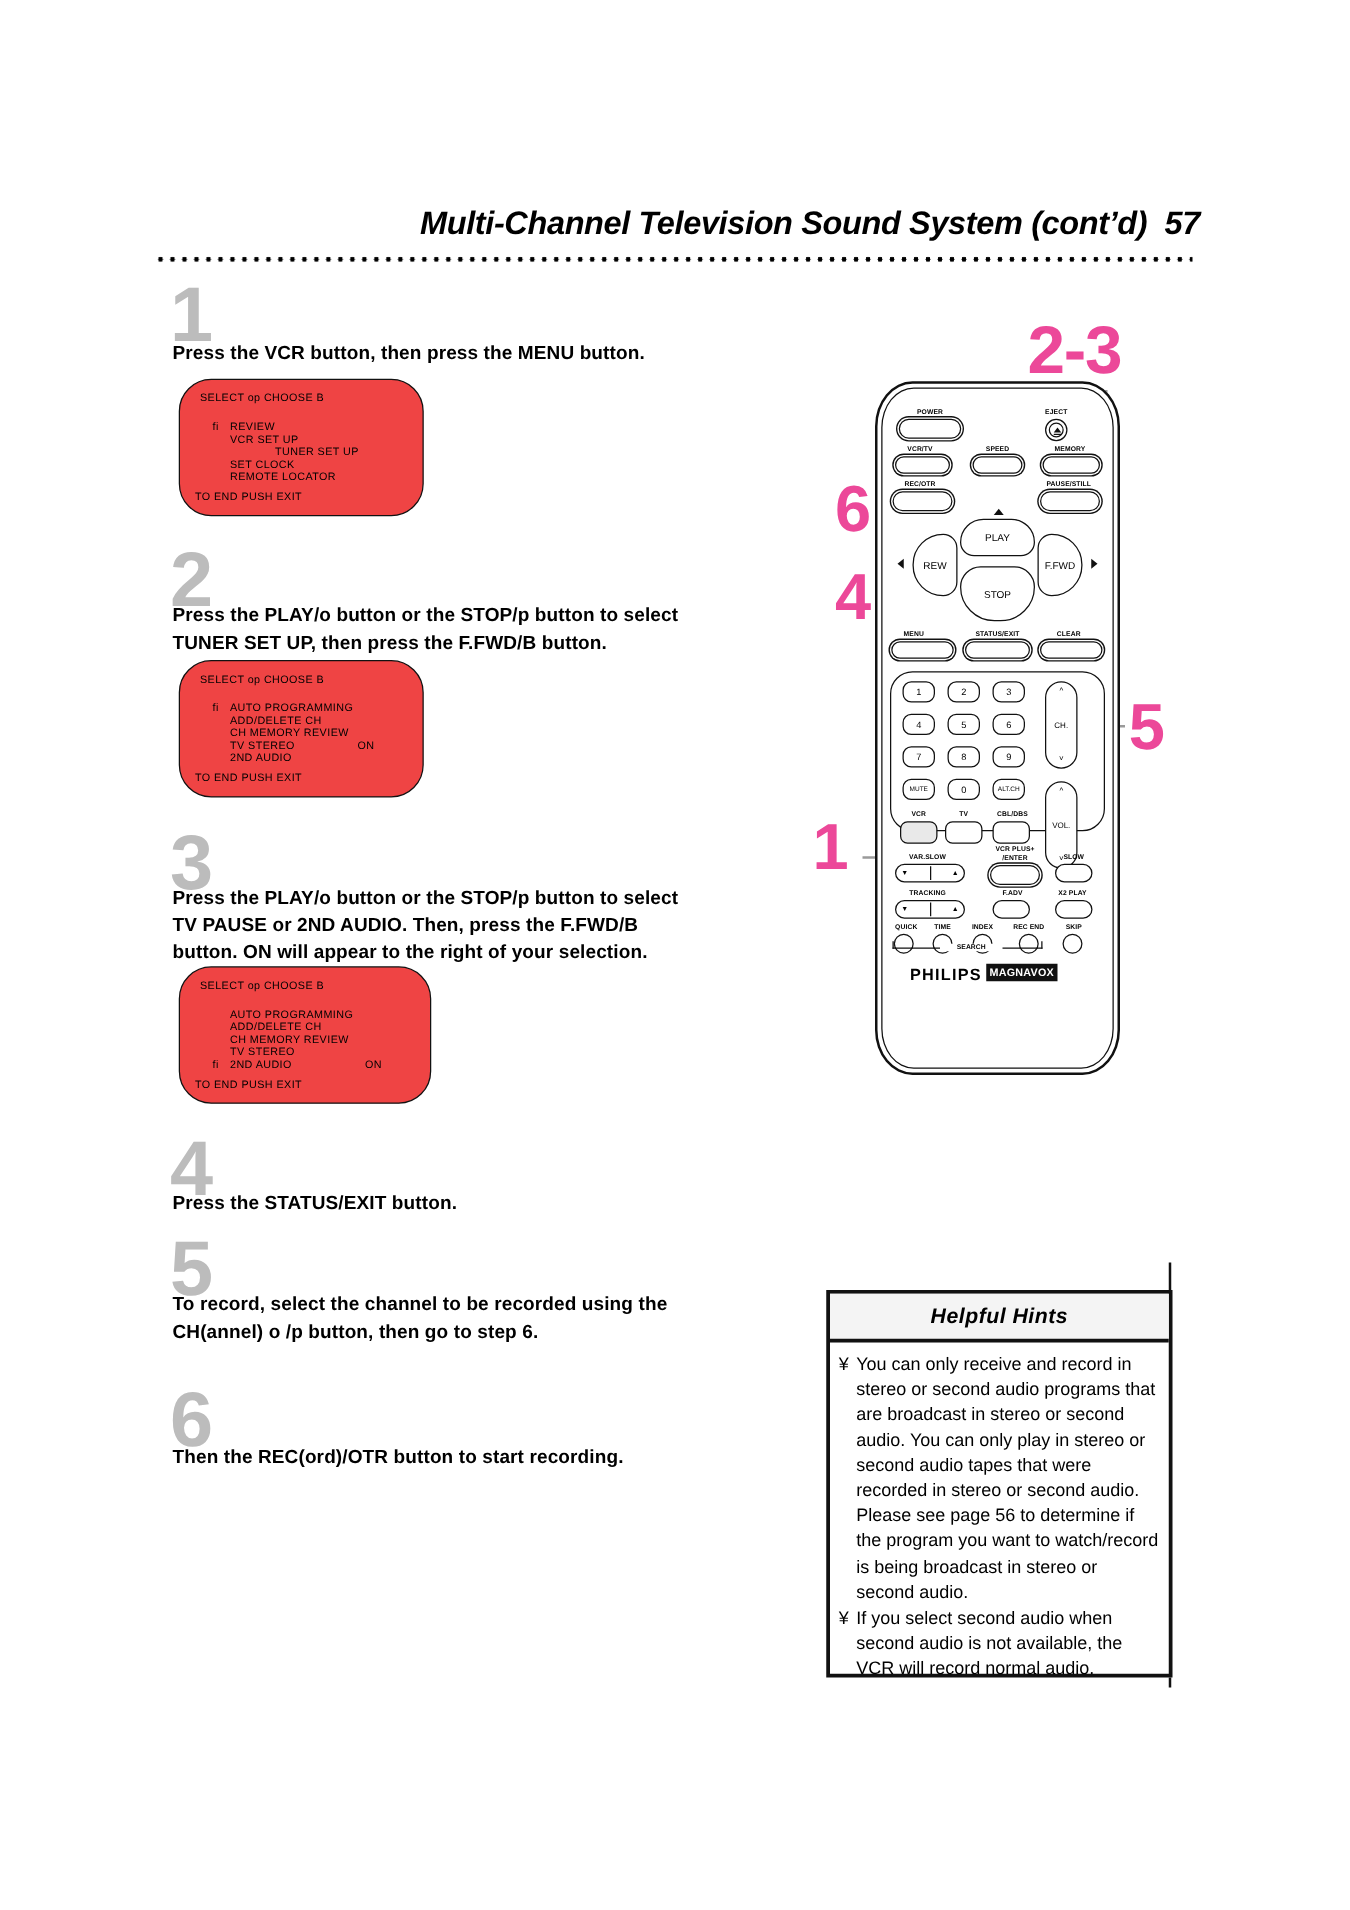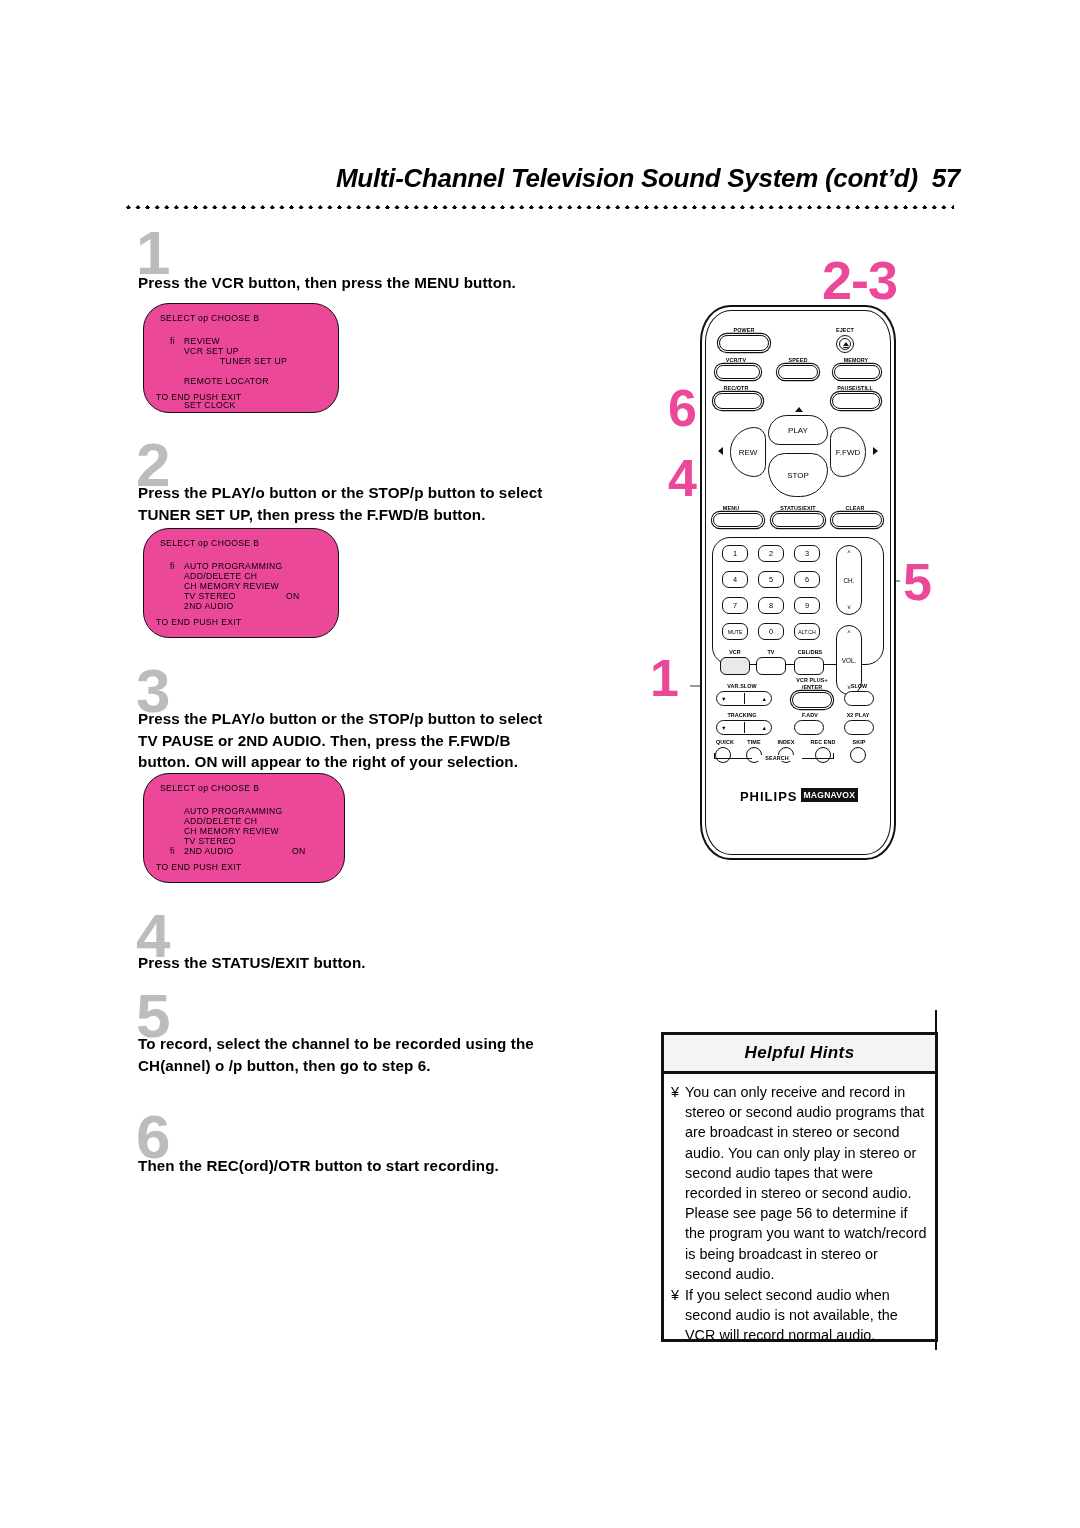--- a/index.html
+++ b/index.html
@@ -20,21 +20,21 @@
   
   .bignum{position:absolute;color:#bcbcbc;font-weight:bold;line-height:1;
           font-size:62px;letter-spacing:-2px;}
 
   
   .steptext{position:absolute;font-weight:bold;font-size:15.2px;line-height:21.5px;
             letter-spacing:.1px;}
 
   
   .osd{position:absolute;border:1.6px solid #111;border-radius:26px;
-       background:#ec4899;box-sizing:border-box;padding-left:48px;}
+       background:#ef4444;box-sizing:border-box;padding-left:48px;}
   .osd .l{position:absolute;font-size:8.6px;letter-spacing:.35px;white-space:nowrap;}
   .osd .top{left:16px;top:9px;}
   .osd .item{left:40px;}
   .osd .marker{left:26px;}
   .osd .val{left:calc(100% - 52px);}
   .osd .foot{left:12px;bottom:10px;}
 
   
   .callout{position:absolute;color:#ec4899;font-weight:bold;font-size:52px;
            line-height:1;letter-spacing:-1px;}
@@ -63,21 +63,21 @@
          display:flex;align-items:center;justify-content:center;font-size:8px;}
   .ring{position:absolute;border:1.4px solid #111;border-radius:50%;box-sizing:border-box;}
   .chrock{position:absolute;border:1.4px solid #111;border-radius:16px;box-sizing:border-box;
           background:#fff;display:flex;flex-direction:column;align-items:center;
           justify-content:space-between;padding:3px 0;font-size:6.4px;}
   .circbtn{position:absolute;border:1.4px solid #111;border-radius:50%;box-sizing:border-box;background:#fff;}
   .rockpair{position:absolute;border:1.4px solid #111;border-radius:999px;box-sizing:border-box;
             background:#fff;display:flex;align-items:center;justify-content:space-between;
             font-size:5.6px;padding:0 4px;}
   .rockpair:after{content:"";position:absolute;left:50%;top:1px;bottom:1px;width:1.2px;background:#111;}
-  .brand{position:absolute;left:28px;top:482px;width:142px;text-align:center;}
+  .brand{position:absolute;left:28px;top:466px;width:142px;text-align:left;}
   .brand .b1{font-weight:bold;font-size:13px;letter-spacing:1px;}
   .brand .b2{display:inline-block;background:#111;color:#fff;font-weight:bold;
              font-size:8.6px;padding:1.6px 3px;letter-spacing:.2px;vertical-align:3px;margin-left:3px;}
   .searchline{position:absolute;left:14px;top:453px;width:120px;height:1.3px;background:#111;}
   .searchline:before,.searchline:after{content:"";position:absolute;top:-5px;width:1.3px;height:6px;background:#111;}
   .searchline:before{left:0;} .searchline:after{right:0;}
 
   
   .hints{position:absolute;left:661px;top:1032px;width:277px;height:310px;
          border:3px solid #111;box-sizing:border-box;background:#fff;}
@@ -104,21 +104,21 @@
   <div class="steptext" style="left:138px;top:272px;width:520px;">
     <div>Press the VCR button, then press the MENU button.</div>
   </div>
 
   <div class="osd" style="left:143px;top:303px;width:196px;height:110px;">
     <div class="l top">SELECT op   CHOOSE B</div>
     <div class="l marker" style="top:32px;">fi</div>
     <div class="l item" style="top:32px;">REVIEW</div>
     <div class="l item" style="top:42px;">VCR SET UP</div>
     <div class="l item" style="top:52px;margin-left:36px;">TUNER SET UP</div>
-    <div class="l item" style="top:62px;margin-top:34px;">SET CLOCK</div>
+    <div class="l item" style="top:62px;">SET CLOCK</div>
     <div class="l item" style="top:72px;">REMOTE LOCATOR</div>
     <div class="l foot">TO END PUSH EXIT</div>
   </div>
 
   <div class="bignum" style="left:136px;top:434px;">2</div>
   <div class="steptext" style="left:138px;top:482px;width:520px;">
     <div>Press the PLAY/o  button or the STOP/p  button to select</div>
     <div>TUNER SET UP, then press the F.FWD/B  button.</div>
   </div>
 

